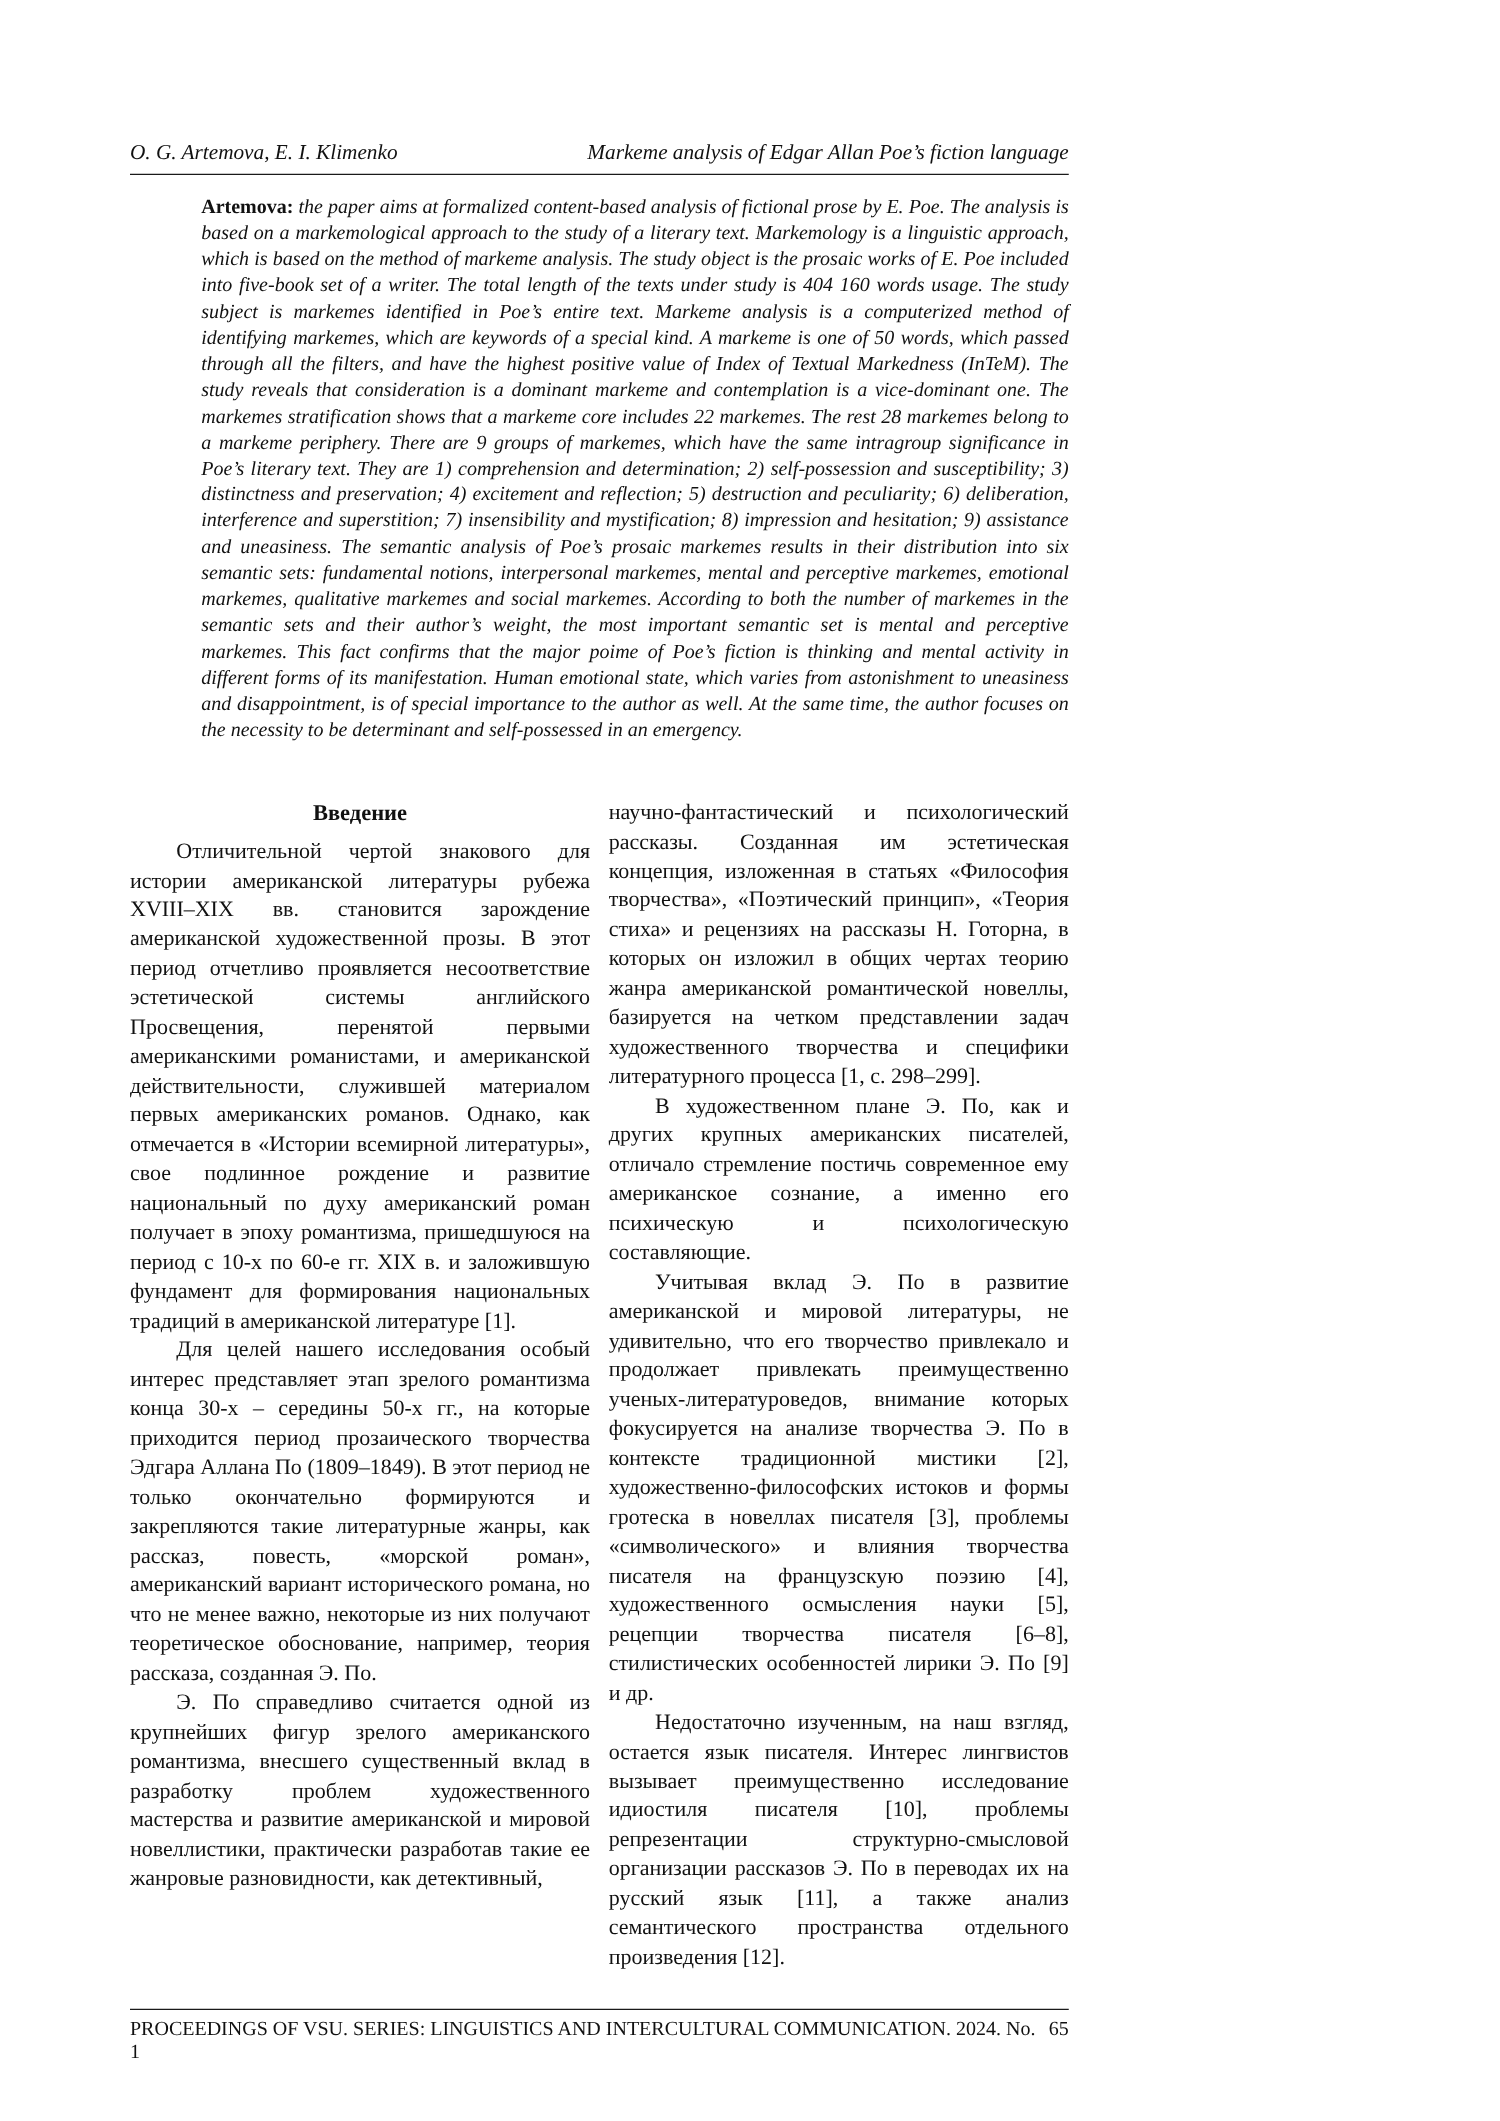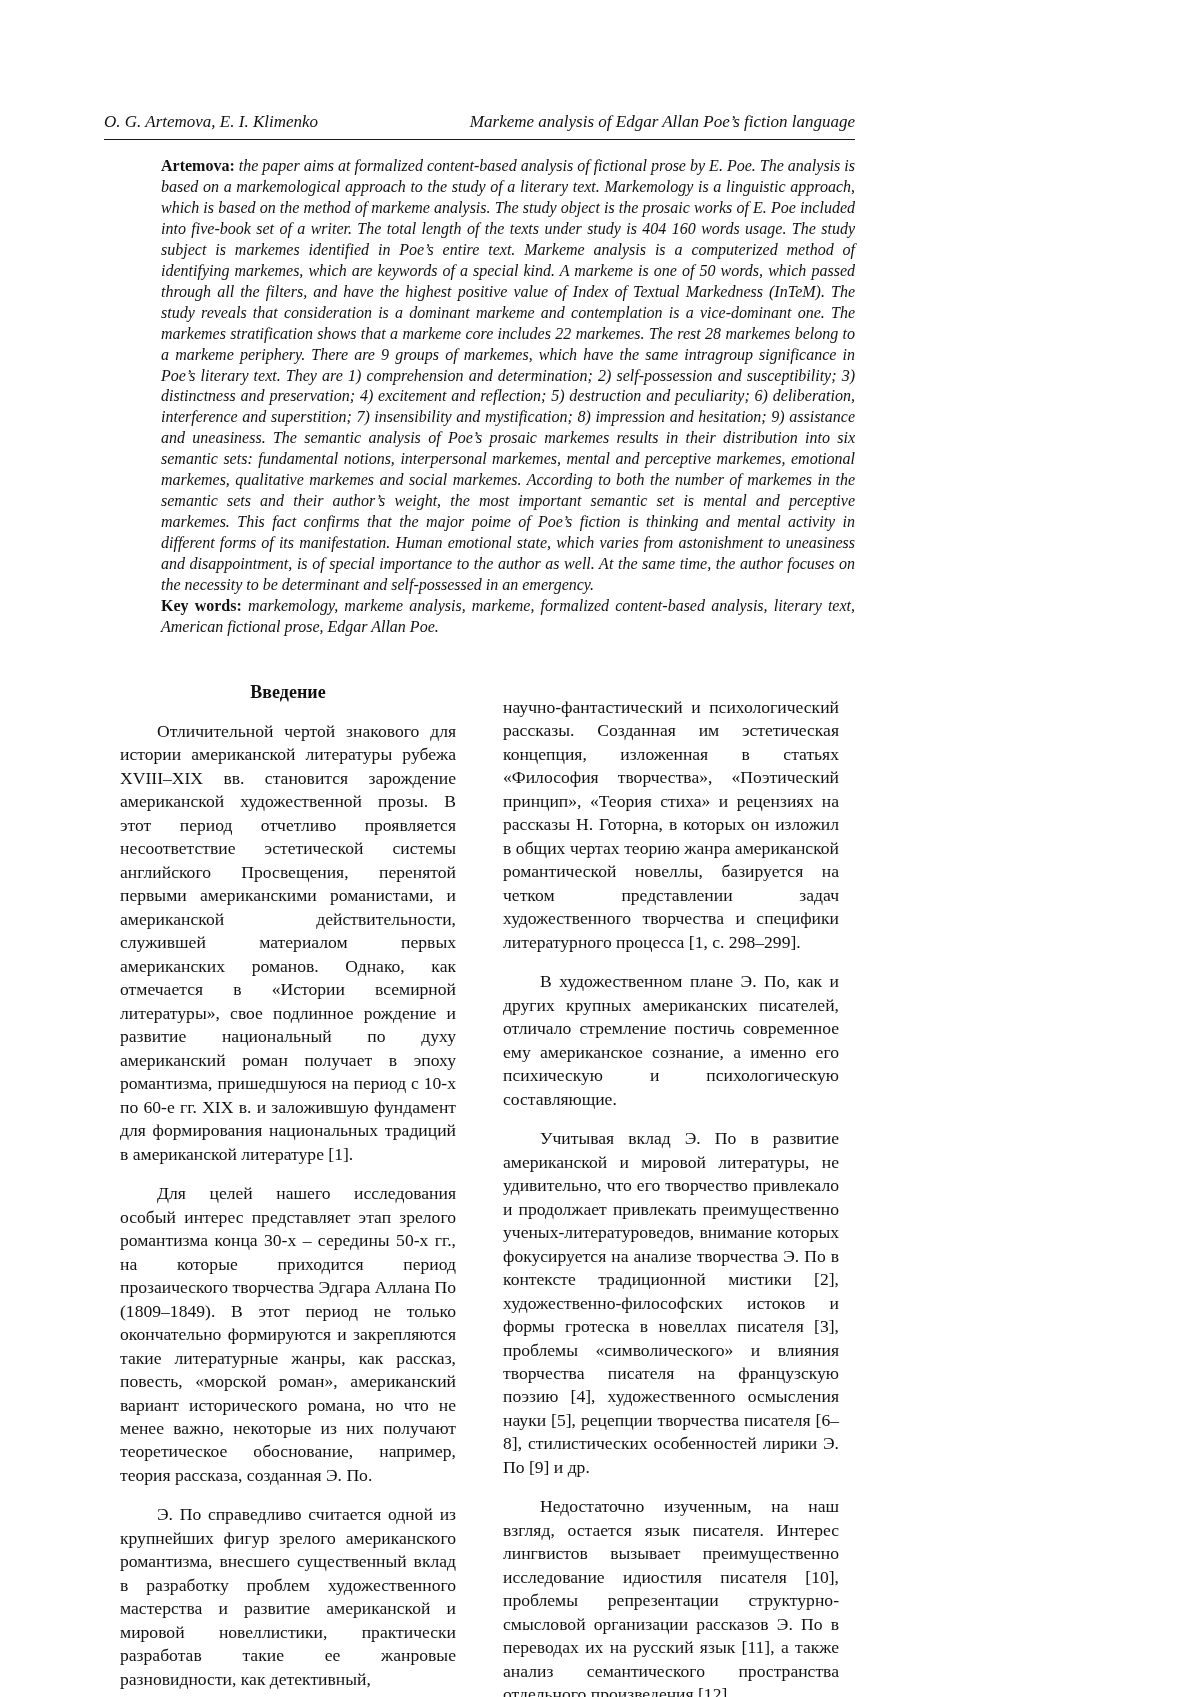--- a/index.html
+++ b/index.html
@@ -59,21 +59,21 @@
     font-size: 17.6px;
     line-height: 1.335;
     text-align: justify;
   }
   .section-title {
     text-align: center;
     font-weight: bold;
     font-size: 18px;
     margin: 0 0 7px 0;
   }
-  .para { margin: 16px; }
+  .para { margin: 0; }
   .para.indent { text-indent: 37px; }
   
   .page-footer { margin-top: auto; }
   .footer-row {
     display: flex;
     justify-content: space-between;
     align-items: baseline;
     font-size: 16px;
     padding-top: 7px;
   }
@@ -85,22 +85,20 @@
 
   <header class="running-head">
     <span>O. G. Artemova, E. I. Klimenko</span>
     <span>Markeme analysis of Edgar Allan Poe’s fiction language</span>
   </header>
   <hr class="head-rule">
 
   <section class="abstract" lang="en">
     <p><b class="abs-label">Artemova:</b>
       <span>the paper aims at formalized content-based analysis of fictional prose by E. Poe. The analysis is based on a markemological approach to the study of a literary text. Markemology is a linguistic approach, which is based on the method of markeme analysis. The study object is the prosaic works of E. Poe included into five-book set of a writer. The total length of the texts under study is 404 160 words usage. The study subject is markemes identified in Poe’s entire text. Markeme analysis is a computerized method of identifying markemes, which are keywords of a special kind. A markeme is one of 50 words, which passed through all the filters, and have the highest positive value of Index of Textual Markedness (InTeM). The study reveals that consideration is a dominant markeme and contemplation is a vice-dominant one. The markemes stratification shows that a markeme core includes 22 markemes. The rest 28 markemes belong to a markeme periphery. There are 9 groups of markemes, which have the same intragroup significance in Poe’s literary text. They are 1) comprehension and determination; 2) self-possession and susceptibility; 3) distinctness and preservation; 4) excitement and reflection; 5) destruction and peculiarity; 6) deliberation, interference and superstition; 7) insensibility and mystification; 8) impression and hesitation; 9) assistance and uneasiness. The semantic analysis of Poe’s prosaic markemes results in their distribution into six semantic sets: fundamental notions, interpersonal markemes, mental and perceptive markemes, emotional markemes, qualitative markemes and social markemes.  According to both the number of markemes in the semantic sets and their author’s weight, the most important semantic set is mental and perceptive markemes. This fact confirms that the major poime of Poe’s fiction is thinking and mental activity in different forms of its manifestation. Human emotional state, which varies from astonishment to uneasiness and disappointment, is of special importance to the author as well. At the same time, the author focuses on the necessity to be determinant and self-possessed in an emergency.</span></p>
-    <p><b class="abs-label">Key words:</b>
-      <span>markemology, markeme analysis, markeme, formalized content-based analysis, literary text, American fictional prose, Edgar Allan Poe.</span></p>
   </section>
 
   <main class="columns" lang="ru">
     <div class="col">
       <h2 class="section-title">Введение</h2>
       <p class="para indent">Отличительной чертой знакового для истории американской литературы рубежа XVIII–XIX вв. становится зарождение американской художественной прозы. В этот период отчетливо проявляется несоответствие эстетической системы английского Просвещения, перенятой первыми американскими романистами, и американской действительности, служившей материалом первых американских романов. Однако, как отмечается в «Истории всемирной литературы», свое подлинное рождение и развитие национальный по духу американский роман получает в эпоху романтизма, пришедшуюся на период с 10-х по 60-е гг. XIX в. и заложившую фундамент для формирования национальных традиций в американской литературе [1].</p>
       <p class="para indent">Для целей нашего исследования особый интерес представляет этап зрелого романтизма конца 30-х – середины 50-х гг., на которые приходится период прозаического творчества Эдгара Аллана По (1809–1849). В этот период не только окончательно формируются и закрепляются такие литературные жанры, как рассказ, повесть, «морской роман», американский вариант исторического романа, но что не менее важно, некоторые из них получают теоретическое обоснование, например, теория рассказа, созданная Э. По.</p>
       <p class="para indent">Э. По справедливо считается одной из крупнейших фигур зрелого американского романтизма, внесшего существенный вклад в разработку проблем художественного мастерства и развитие американской и мировой новеллистики, практически разработав такие ее жанровые разновидности, как детективный,</p>
     </div>
     <div class="col">

